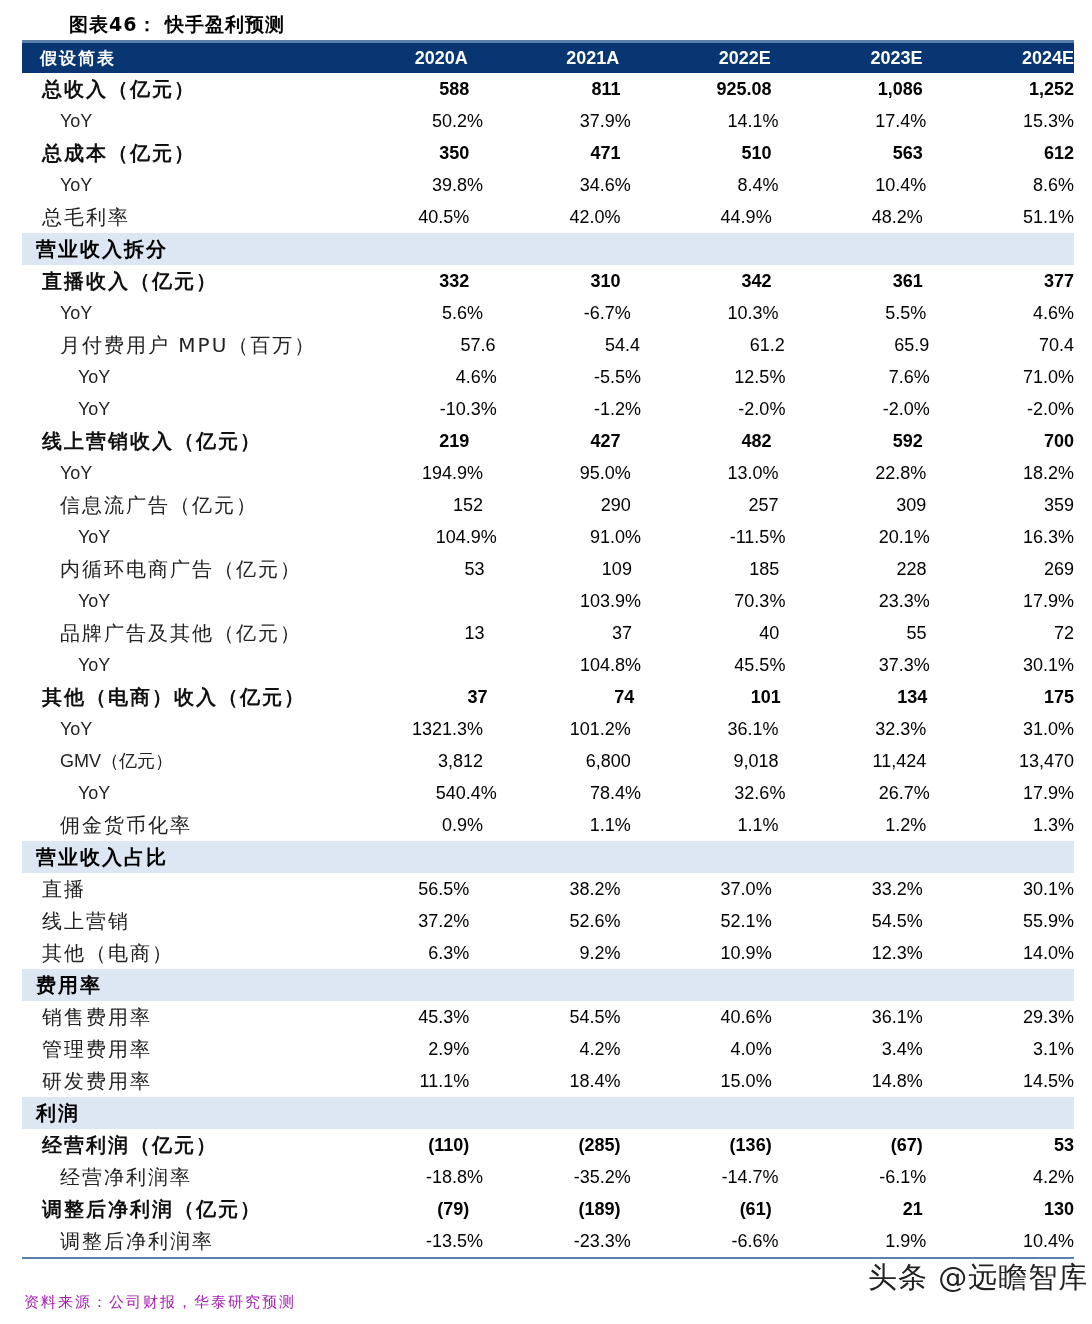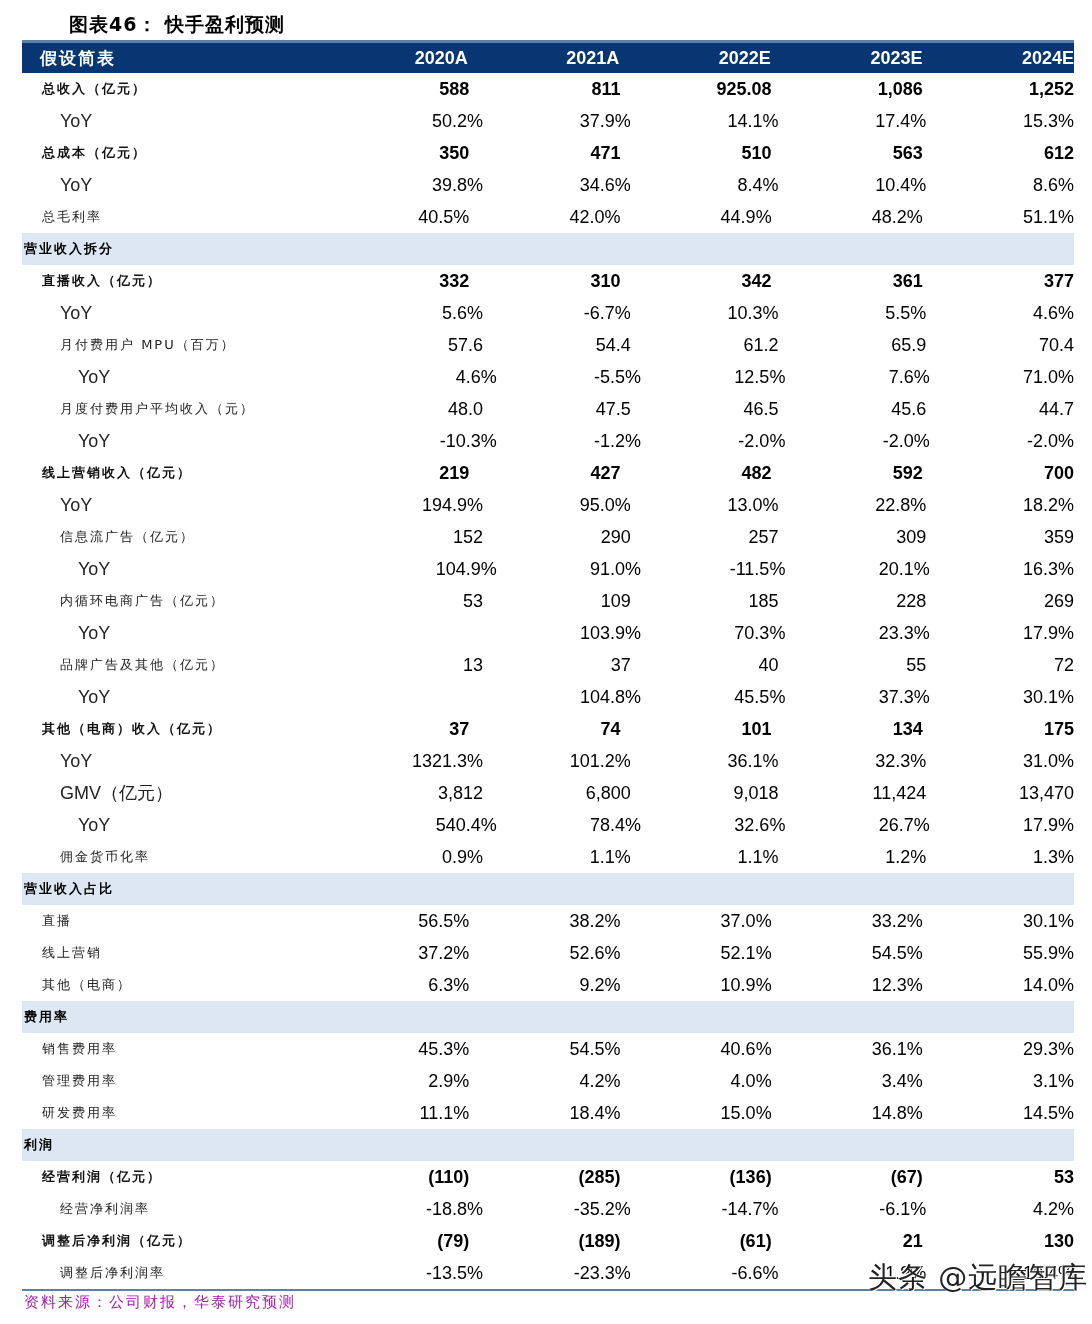--- a/index.html
+++ b/index.html
@@ -20,25 +20,25 @@
     .row {
       display: flex; align-items: center; height: 32px;
       font-size: 18px; position: relative;
     }
     .row.header {
       background: #073673; color: #fff; font-weight: bold; height: 30px;
     }
     .row.section { background: #dce7f3; font-weight: bold; }
     .row .label {
       flex: 0 0 240px; white-space: nowrap;
-      font-family: "DejaVu Sans", "Liberation Sans", sans-serif; font-size: 13px;
+      font-family: "DejaVu Sans", "Liberation Sans", sans-serif; font-size: 20px;
       letter-spacing: 2px;
     }
     .row.header .label { padding-left: 18px; font-size: 17px; }
-    .row.section .label { padding-left: 2px; }
+    .row.section .label { padding-left: 14px; }
     .row .cell {
       width: 155px; text-align: right; white-space: nowrap;
     }
     .row .cell.first { width: 192px; }
     .row.bold .cell, .row.bold .label { font-weight: bold; }
     .lvl1 .label { padding-left: 20px; }
     .lvl2 .label { padding-left: 38px; }
     .lvl3 .label { padding-left: 56px; }
     .yoy { letter-spacing: 0 !important; font-family: "Liberation Sans", sans-serif !important; font-size: 18px !important; }
     .row.data .label { color: #111; }
@@ -138,28 +138,20 @@
         <span class="cell">70.4</span>
       </div>
       <div class="row data lvl3 light">
         <span class="label yoy">YoY</span>
         <span class="cell first">4.6%</span>
         <span class="cell">-5.5%</span>
         <span class="cell">12.5%</span>
         <span class="cell">7.6%</span>
         <span class="cell">71.0%</span>
       </div>
-      <div class="row data lvl2 light">
-        <span class="label">月度付费用户平均收入（元）</span>
-        <span class="cell first">48.0</span>
-        <span class="cell">47.5</span>
-        <span class="cell">46.5</span>
-        <span class="cell">45.6</span>
-        <span class="cell">44.7</span>
-      </div>
       <div class="row data lvl3 light">
         <span class="label yoy">YoY</span>
         <span class="cell first">-10.3%</span>
         <span class="cell">-1.2%</span>
         <span class="cell">-2.0%</span>
         <span class="cell">-2.0%</span>
         <span class="cell">-2.0%</span>
       </div>
       <div class="row data lvl1 bold">
         <span class="label">线上营销收入（亿元）</span>

